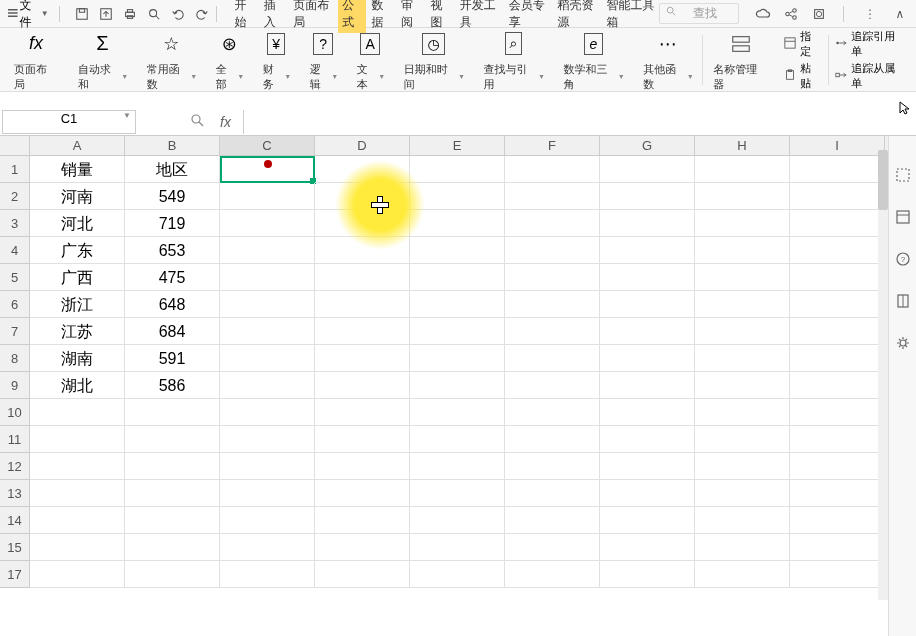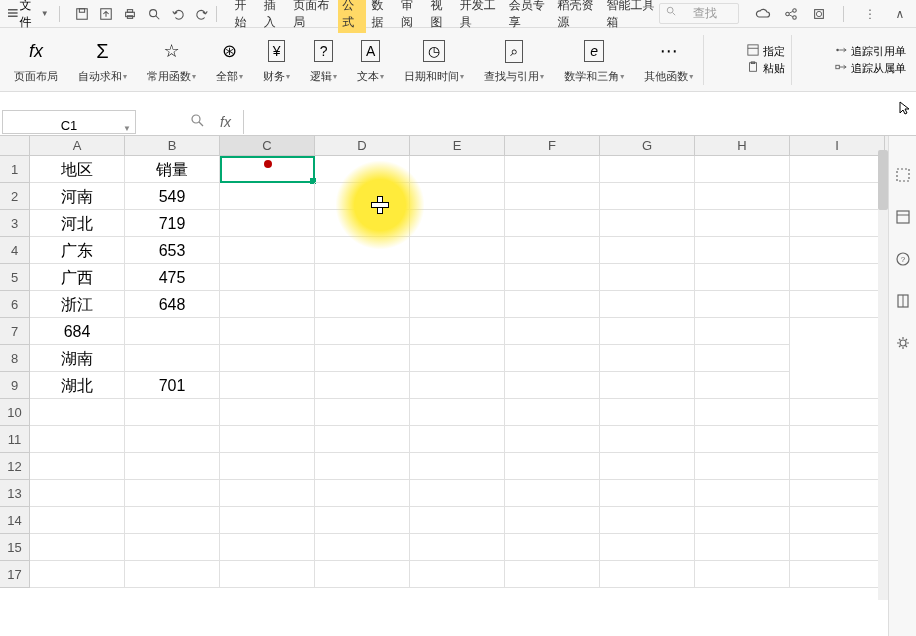--- a/index.html
+++ b/index.html
@@ -27,21 +27,21 @@
     .ribbon-group { display: flex; flex-direction: column; align-items: center; justify-content: center; padding: 2px 10px; cursor: pointer; }
     .ribbon-group.wide { min-width: 56px; }
     .ribbon-icon { height: 32px; display: flex; align-items: center; justify-content: center; margin-bottom: 2px; }
     .ribbon-label { font-size: 11px; color: #333; display: flex; align-items: center; gap: 1px; }
     .ribbon-label .drop { font-size: 8px; color: #888; }
     .ribbon-right { margin-left: auto; display: flex; flex-direction: column; gap: 2px; padding: 2px 6px; }
     .ribbon-right-item { display: flex; align-items: center; gap: 4px; cursor: pointer; font-size: 11px; }
     .ribbon-sep { width: 1px; height: 50px; background: #ddd; }
     
     .formula-bar { height: 28px; display: flex; align-items: center; border-bottom: 1px solid #ccc; margin-top: 16px; }
-    .name-box { width: 134px; height: 24px; border: 1px solid #ccc; display: flex; align-items: flex-end; padding: 0 8px; margin-left: 2px; position: relative; }
+    .name-box { width: 134px; height: 24px; border: 1px solid #ccc; display: flex; align-items: flex-start; padding: 0 8px; margin-left: 2px; position: relative; }
     .name-box input { border: none; outline: none; width: 100%; text-align: center; font-size: 13px; }
     .name-drop { position: absolute; right: 4px; font-size: 8px; color: #888; cursor: pointer; }
     .fx-area { display: flex; align-items: center; gap: 8px; margin-left: 50px; }
     .fx-btn { cursor: pointer; font-style: italic; color: #666; padding: 0 4px; }
     .formula-input { flex: 1; height: 24px; border: none; border-left: 1px solid #ccc; padding: 0 8px; outline: none; margin-left: 8px; }
     
     .sheet-area { display: flex; height: calc(100% - 130px); }
     .grid { flex: 1; position: relative; overflow: hidden; }
     
     .col-headers { display: flex; height: 20px; background: #f0f0f0; border-bottom: 1px solid #ccc; }
@@ -267,20 +267,29 @@
   <div class="ribbon-group">
     <div class="ribbon-icon">
         <span style="font-size:18px;">⋯</span>
       </div>
     <div class="ribbon-label">
         <span>其他函数</span>
         <span class="drop">▾</span>
       </div>
   </div>
   <span class="ribbon-sep"></span>
+  <div class="ribbon-group">
+    <div class="ribbon-icon">
+        <svg viewBox="0 0 24 24" width="22" height="22">
+          <rect x="3" y="4" width="18" height="6" fill="none" stroke="#555" stroke-width="1.2"></rect>
+          <rect x="3" y="14" width="18" height="6" fill="none" stroke="#555" stroke-width="1.2"></rect>
+        </svg>
+      </div>
+    <div class="ribbon-label">名称管理器</div>
+  </div>
   <div class="ribbon-right">
     <div class="ribbon-right-item">
       <span><svg viewBox="0 0 14 14" width="12" height="12">
             <rect x="1" y="1" width="12" height="12" fill="none" stroke="#555" stroke-width="1"></rect>
             <line x1="1" y1="5" x2="13" y2="5" stroke="#555"></line>
           </svg></span>
       <span>指定</span>
     </div>
     <div class="ribbon-right-item">
       <span><svg viewBox="0 0 14 14" width="12" height="12">
@@ -336,22 +345,22 @@
       <div class="col-h">D</div>
       <div class="col-h">E</div>
       <div class="col-h">F</div>
       <div class="col-h">G</div>
       <div class="col-h">H</div>
       <div class="col-h">I</div>
     </div>
     <div class="rows" id="rows">
         <div class="row">
           <div class="row-h">1</div>
+          <div class="cell">销量</div>
           <div class="cell">地区</div>
-          <div class="cell">销量</div>
           <div class="cell selected">
             <div class="fill-handle"></div>
             <div class="err-dot"></div>
           </div>
           <div class="cell"></div>
           <div class="cell"></div>
           <div class="cell"></div>
           <div class="cell"></div>
           <div class="cell"></div>
           <div class="cell"></div>
@@ -411,44 +420,46 @@
           <div class="cell"></div>
           <div class="cell"></div>
           <div class="cell"></div>
           <div class="cell"></div>
           <div class="cell"></div>
           <div class="cell"></div>
           <div class="cell"></div>
         </div>
         <div class="row">
           <div class="row-h">7</div>
+          <div class="cell">江苏</div>
           <div class="cell val">684</div>
           <div class="cell"></div>
           <div class="cell"></div>
           <div class="cell"></div>
           <div class="cell"></div>
           <div class="cell"></div>
           <div class="cell"></div>
           <div class="cell"></div>
         </div>
         <div class="row">
           <div class="row-h">8</div>
           <div class="cell">湖南</div>
+          <div class="cell val">591</div>
           <div class="cell"></div>
           <div class="cell"></div>
           <div class="cell"></div>
           <div class="cell"></div>
           <div class="cell"></div>
           <div class="cell"></div>
           <div class="cell"></div>
         </div>
         <div class="row">
           <div class="row-h">9</div>
           <div class="cell">湖北</div>
-          <div class="cell val">701</div>
+          <div class="cell val">586</div>
           <div class="cell"></div>
           <div class="cell"></div>
           <div class="cell"></div>
           <div class="cell"></div>
           <div class="cell"></div>
           <div class="cell"></div>
           <div class="cell"></div>
         </div>
         <div class="row">
           <div class="row-h">10</div>

